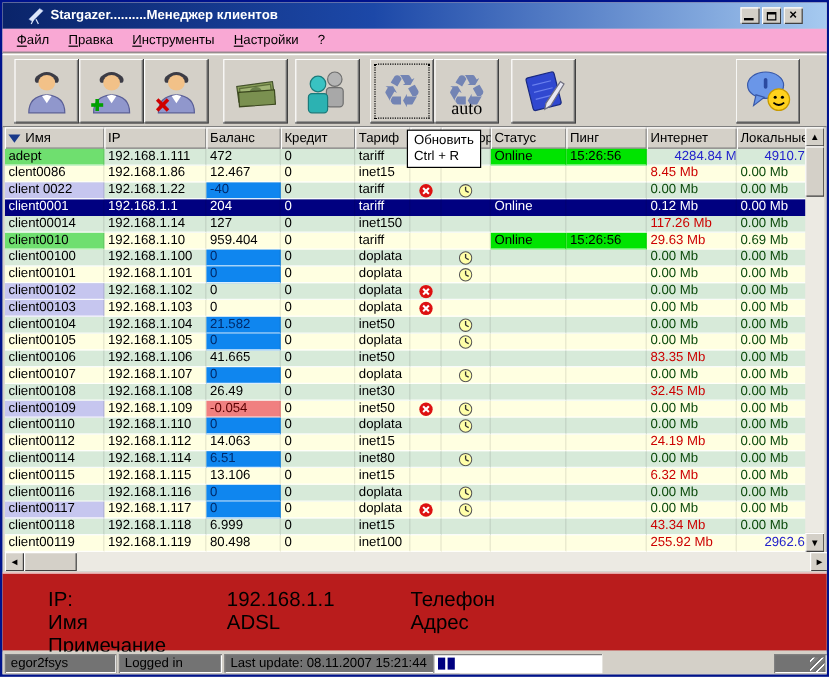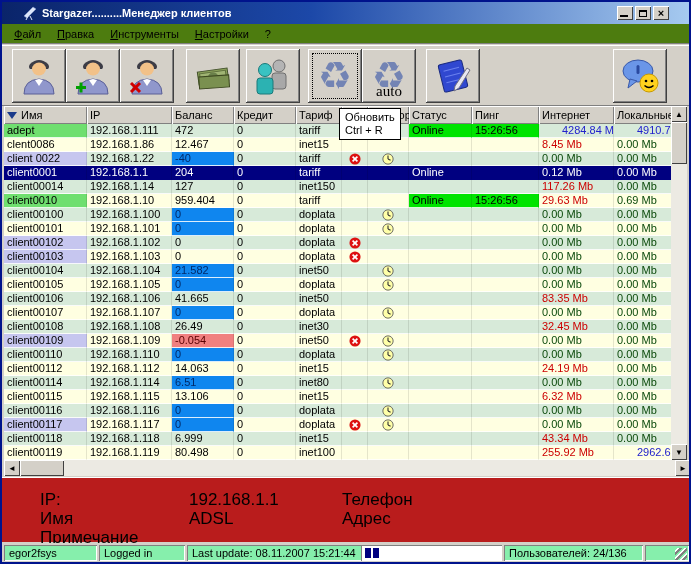--- a/index.html
+++ b/index.html
@@ -14,21 +14,21 @@
   .titlebar .app-icon { width:16px; height:16px; margin-right:4px; flex:0 0 auto; }
   .title-text { color:#fff; font-size:11px; font-weight:bold; white-space:nowrap; flex:1; }
   .winbtn { width:16px; height:14px; background:#d4d0c8; margin-left:2px;
     box-shadow:inset 1px 1px #fff, inset -1px -1px #404040;
     display:flex; align-items:center; justify-content:center; font-size:9px; cursor:default; position:relative;}
   .glyph-min { position:absolute; left:3px; bottom:3px; width:8px; height:2px; background:#000; }
   .glyph-max { width:8px; height:7px; border:1px solid #000; border-top:2px solid #000; }
   .glyph-close { font-size:11px; font-weight:bold; line-height:10px; }
 
   
-  .menubar { position:absolute; left:0; top:22px; right:0; height:20px; background:#4d7c0f;
+  .menubar { position:absolute; left:0; top:22px; right:0; height:20px; background:#f9a8d4;
     border-bottom:1px solid #808080; display:flex; align-items:center; padding-left:4px; }
   .menu-item { font-size:11px; color:#000; padding:2px 8px; cursor:default; }
 
   
   .toolbar { position:absolute; left:0; top:43px; right:0; height:61px; background:#d4d0c8;
     border-top:1px solid #fff; border-bottom:1px solid #808080; }
   .tbtn { position:absolute; top:3px; width:54px; height:54px; background:#d4d0c8;
     box-shadow:inset -1px -1px #404040, inset 1px 1px #fff, inset -2px -2px #808080;
     display:flex; align-items:center; justify-content:center; }
   .tbtn svg { width:40px; height:40px; }
@@ -85,21 +85,21 @@
     border:1px solid #000; font-size:11px; line-height:13px; padding:2px 5px; white-space:nowrap; }
 
   
   .details { position:absolute; left:0; top:475px; right:0; height:65px; background:#b91c1c;
     border-top:1px solid #fff; font-size:17px; }
   .details span { position:absolute; white-space:nowrap; }
 
   
   .statusbar { position:absolute; left:0; top:541px; right:0; height:19px; background:#d4d0c8; }
   .sb-panel { position:absolute; top:2px; height:16px; font-size:11px; line-height:14px;
-    padding:1px 5px; background:#86efac; white-space:nowrap; overflow:hidden;
+    padding:1px 5px; background:#737373; white-space:nowrap; overflow:hidden;
     box-shadow:inset 1px 1px #808080, inset -1px -1px #fff; }
   .sb-user{left:2px;width:93px;} .sb-state{left:97px;width:86px;}
   .sb-update{left:185px;width:196px;} .sb-progress{left:359px;width:141px;background:#fff;}
   .sb-users{left:502px;width:139px;} .sb-blank{left:643px;width:44px;}
   .prog-block{ position:absolute; top:3px; width:6px; height:10px; background:#000080; }
   .resize-grip{ position:absolute; right:2px; bottom:2px; width:12px; height:12px;
     background:repeating-linear-gradient(135deg,transparent 0 2px,#fff 2px 3px,#808080 3px 5px); }
 </style>
 </head>
 <body>
@@ -721,18 +721,17 @@
   </div>
 
   <div class="statusbar">
     <div class="sb-panel sb-user">egor2fsys</div>
     <div class="sb-panel sb-state">Logged in</div>
     <div class="sb-panel sb-update">Last update: 08.11.2007 15:21:44</div>
     <div class="sb-panel sb-progress" id="progress">
         <span class="prog-block" style="left: 4px;"></span>
         <span class="prog-block" style="left: 12px;"></span>
       </div>
-    <div class="sb-panel sb-users">Пользователей: 24/136</div>
     <div class="sb-panel sb-blank"></div>
     <div class="resize-grip"></div>
   </div>
 
 </div>
 
 </body></html>

